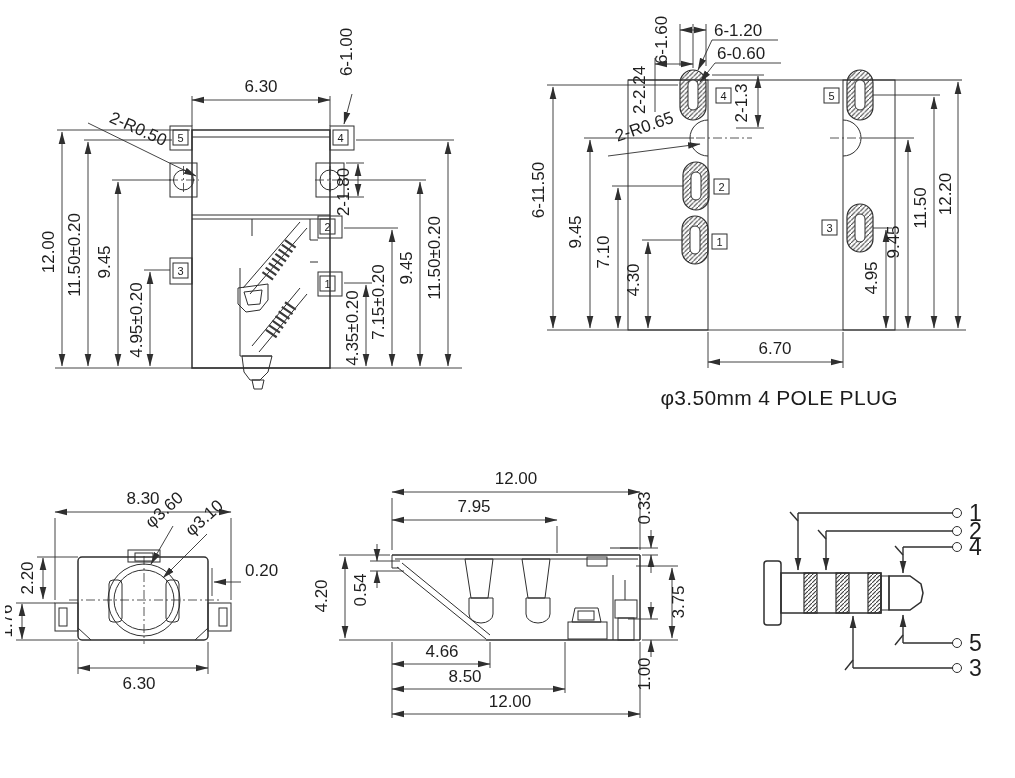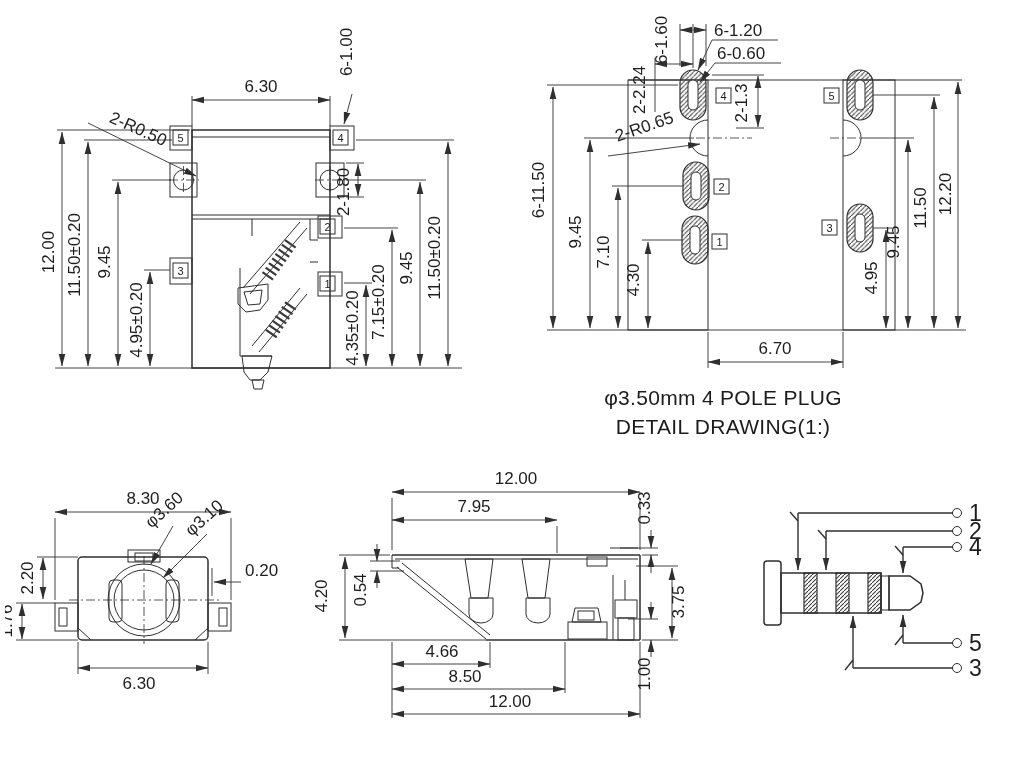--- a/index.html
+++ b/index.html
@@ -11,21 +11,21 @@
   .tb{font-size:11px;}
   .tp{font-size:23px;}
   .o{fill:none;stroke:#2f2f2f;stroke-width:1.5;}
   .o2{fill:none;stroke:#2f2f2f;stroke-width:1;}
   .d{fill:none;stroke:#2f2f2f;stroke-width:0.9;}
   .cl{fill:none;stroke:#2f2f2f;stroke-width:0.8;stroke-dasharray:9 3 2 3;}
   .spring{stroke:#3a3a3a;stroke-width:13;stroke-dasharray:2.2 3.4;fill:none;}
   .pl{fill:none;stroke:#2f2f2f;stroke-width:1.4;}
   .pad{stroke:#2f2f2f;stroke-width:1.2;}
   .slot{fill:#fff;stroke:#2f2f2f;stroke-width:1;}
-  #caption{position:absolute;left:548px;top:383px;width:350px;text-align:center;
+  #caption{position:absolute;left:548px;top:383px;width:350px;text-align:right;
            color:#1c1c1c;font-size:21px;line-height:29px;letter-spacing:0.3px;}
 </style>
 </head>
 <body>
 
 <div id="canvas">
 
 <svg class="v" style="left:0;top:0" width="500" height="470" viewBox="0 0 500 470">
   <defs>
     <marker id="mA" markerWidth="13" markerHeight="9" refX="12" refY="4.5" orient="auto-start-reverse" markerUnits="userSpaceOnUse">
@@ -232,21 +232,20 @@
 
     <line class="d" x1="208" y1="332" x2="208" y2="368"></line>
     <line class="d" x1="343" y1="332" x2="343" y2="368"></line>
     <line class="d" x1="208" y1="362" x2="343" y2="362" marker-start="url(#mB)" marker-end="url(#mB)"></line>
     <text class="t" x="275" y="354" text-anchor="middle">6.70</text>
   </g>
 </svg>
 
 <div id="caption">
   <div>φ3.50mm 4 POLE PLUG</div>
-  <div>DETAIL DRAWING(1:)</div>
 </div>
 
 <svg class="v" style="left:5px;top:470px" width="275" height="245" viewBox="0 0 275 245">
   <defs>
     <marker id="mC" markerWidth="13" markerHeight="9" refX="12" refY="4.5" orient="auto-start-reverse" markerUnits="userSpaceOnUse">
       <path d="M12.5,4.5 L0,1.2 L0,7.8 Z" fill="#2f2f2f"></path>
     </marker>
   </defs>
 
   <g>

